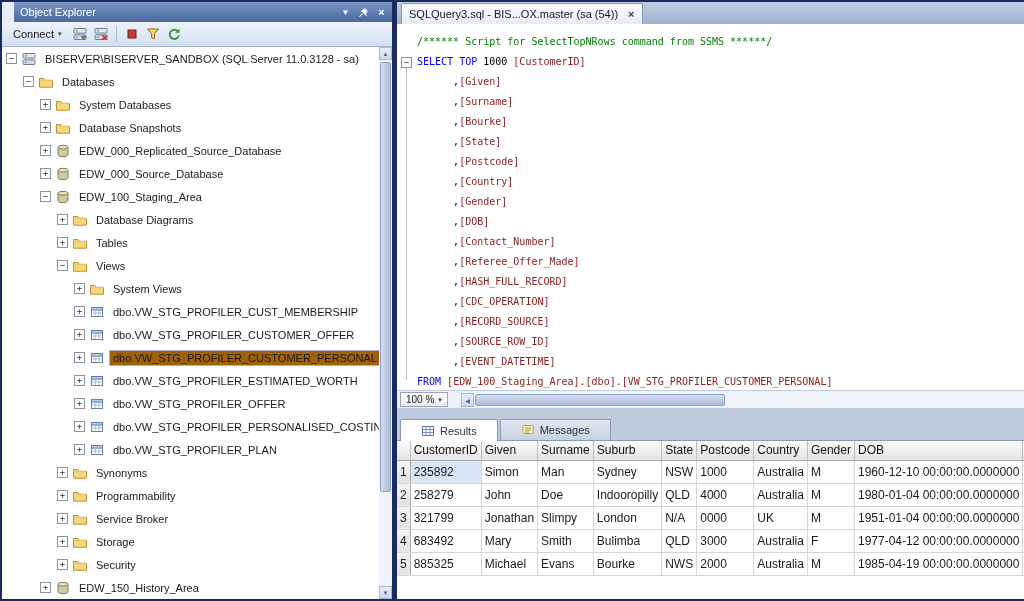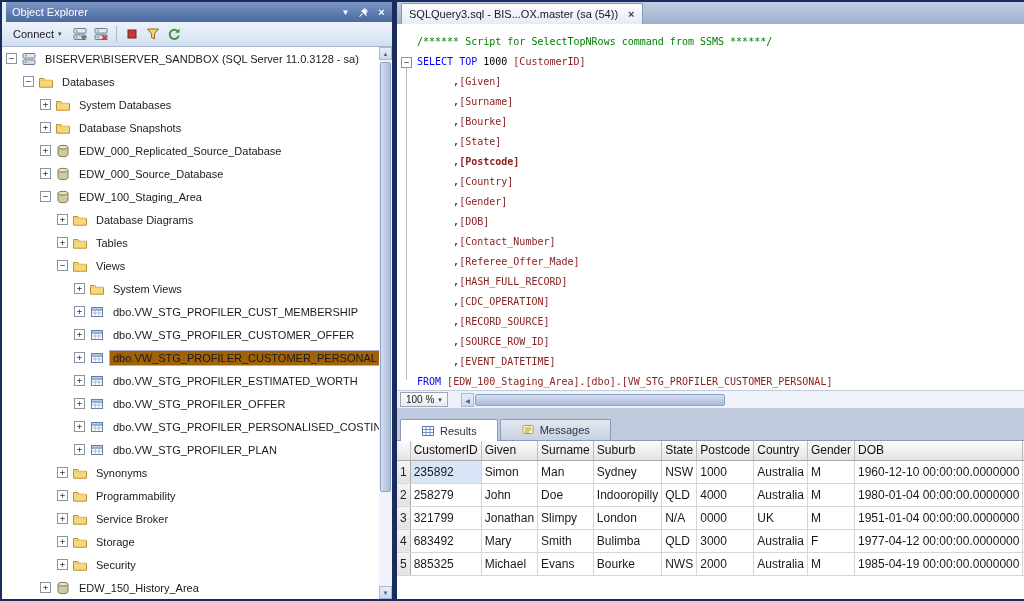--- a/index.html
+++ b/index.html
@@ -2,21 +2,21 @@
 <html><head>
 <meta charset="utf-8">
 <style>
   html,body{margin:0;padding:0;background:#fff;}
   *{box-sizing:border-box;}
   .window{position:relative;width:1024px;height:601px;background:#1a2c5b;overflow:hidden;
           font-family:"Liberation Sans",sans-serif;font-size:11px;color:#1a1a1a;}
 
   
   .oe{position:absolute;left:2px;top:2px;width:390px;height:597px;background:#e7edf8;overflow:hidden;}
-  .oe-title{position:absolute;left:4px;top:0;right:0;height:20px;
+  .oe-title{position:absolute;left:12px;top:0;right:0;height:20px;
             background:linear-gradient(#7b97c6,#49689c);color:#fff;
             display:flex;align-items:center;padding:0 4px 0 6px;}
   .oe-title-text{flex:1;}
   .oe-title-icons{display:flex;align-items:center;gap:5px;}
   .ttl-ic{display:inline-flex;align-items:center;justify-content:center;width:13px;height:13px;
           color:#fff;font-size:8px;line-height:13px;cursor:default;}
   .oe-toolbar{position:absolute;left:0;top:20px;right:0;height:25px;
               background:linear-gradient(#eef3fc,#d2dff1);border-bottom:1px solid #a7b5cf;
               display:flex;align-items:center;padding:0 4px;}
   .connect-btn{display:inline-flex;align-items:center;gap:4px;padding:3px 6px;border:1px solid transparent;border-radius:2px;}
@@ -382,21 +382,21 @@
     <div class="editor">
       <span class="collapse-box">−</span>
       <div class="collapse-line"></div>
       <div class="code" id="code">
           <div class="code-line"><span style="color: rgb(0, 128, 0);">/****** Script for SelectTopNRows command from SSMS ******/</span></div>
           <div class="code-line"><span style="color: rgb(0, 0, 255);">SELECT TOP </span><span style="color: rgb(0, 0, 0);">1000 </span><span style="color: rgb(139, 33, 33);">[CustomerID]</span></div>
           <div class="code-line"><span style="color: rgb(0, 0, 0);">      ,</span><span style="color: rgb(139, 33, 33);">[Given]</span></div>
           <div class="code-line"><span style="color: rgb(0, 0, 0);">      ,</span><span style="color: rgb(139, 33, 33);">[Surname]</span></div>
           <div class="code-line"><span style="color: rgb(0, 0, 0);">      ,</span><span style="color: rgb(139, 33, 33);">[Bourke]</span></div>
           <div class="code-line"><span style="color: rgb(0, 0, 0);">      ,</span><span style="color: rgb(139, 33, 33);">[State]</span></div>
-          <div class="code-line"><span style="color: rgb(0, 0, 0);">      ,</span><span style="color: rgb(139, 33, 33); font-weight: bold;">[Postcode]</span></div>
+          <div class="code-line"><span style="color: rgb(0, 0, 0);">      ,</span><span style="color: rgb(139, 33, 33);">[Postcode]</span></div>
           <div class="code-line"><span style="color: rgb(0, 0, 0);">      ,</span><span style="color: rgb(139, 33, 33);">[Country]</span></div>
           <div class="code-line"><span style="color: rgb(0, 0, 0);">      ,</span><span style="color: rgb(139, 33, 33);">[Gender]</span></div>
           <div class="code-line"><span style="color: rgb(0, 0, 0);">      ,</span><span style="color: rgb(139, 33, 33);">[DOB]</span></div>
           <div class="code-line"><span style="color: rgb(0, 0, 0);">      ,</span><span style="color: rgb(139, 33, 33); margin-top: 34px;">[Contact_Number]</span></div>
           <div class="code-line"><span style="color: rgb(0, 0, 0);">      ,</span><span style="color: rgb(139, 33, 33);">[Referee_Offer_Made]</span></div>
           <div class="code-line"><span style="color: rgb(0, 0, 0);">      ,</span><span style="color: rgb(139, 33, 33);">[HASH_FULL_RECORD]</span></div>
           <div class="code-line"><span style="color: rgb(0, 0, 0);">      ,</span><span style="color: rgb(139, 33, 33);">[CDC_OPERATION]</span></div>
           <div class="code-line"><span style="color: rgb(0, 0, 0);">      ,</span><span style="color: rgb(139, 33, 33);">[RECORD_SOURCE]</span></div>
           <div class="code-line"><span style="color: rgb(0, 0, 0);">      ,</span><span style="color: rgb(139, 33, 33);">[SOURCE_ROW_ID]</span></div>
           <div class="code-line"><span style="color: rgb(0, 0, 0);">      ,</span><span style="color: rgb(139, 33, 33);">[EVENT_DATETIME]</span></div>

